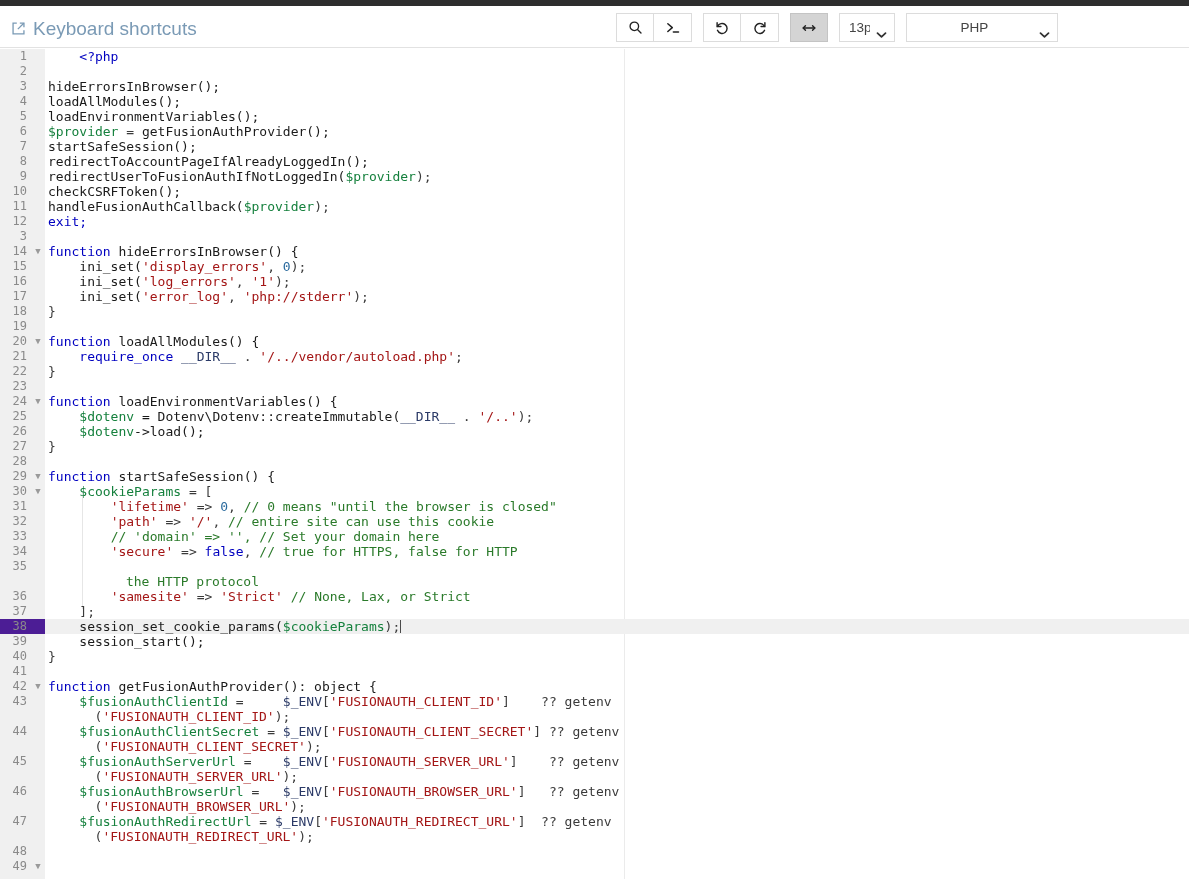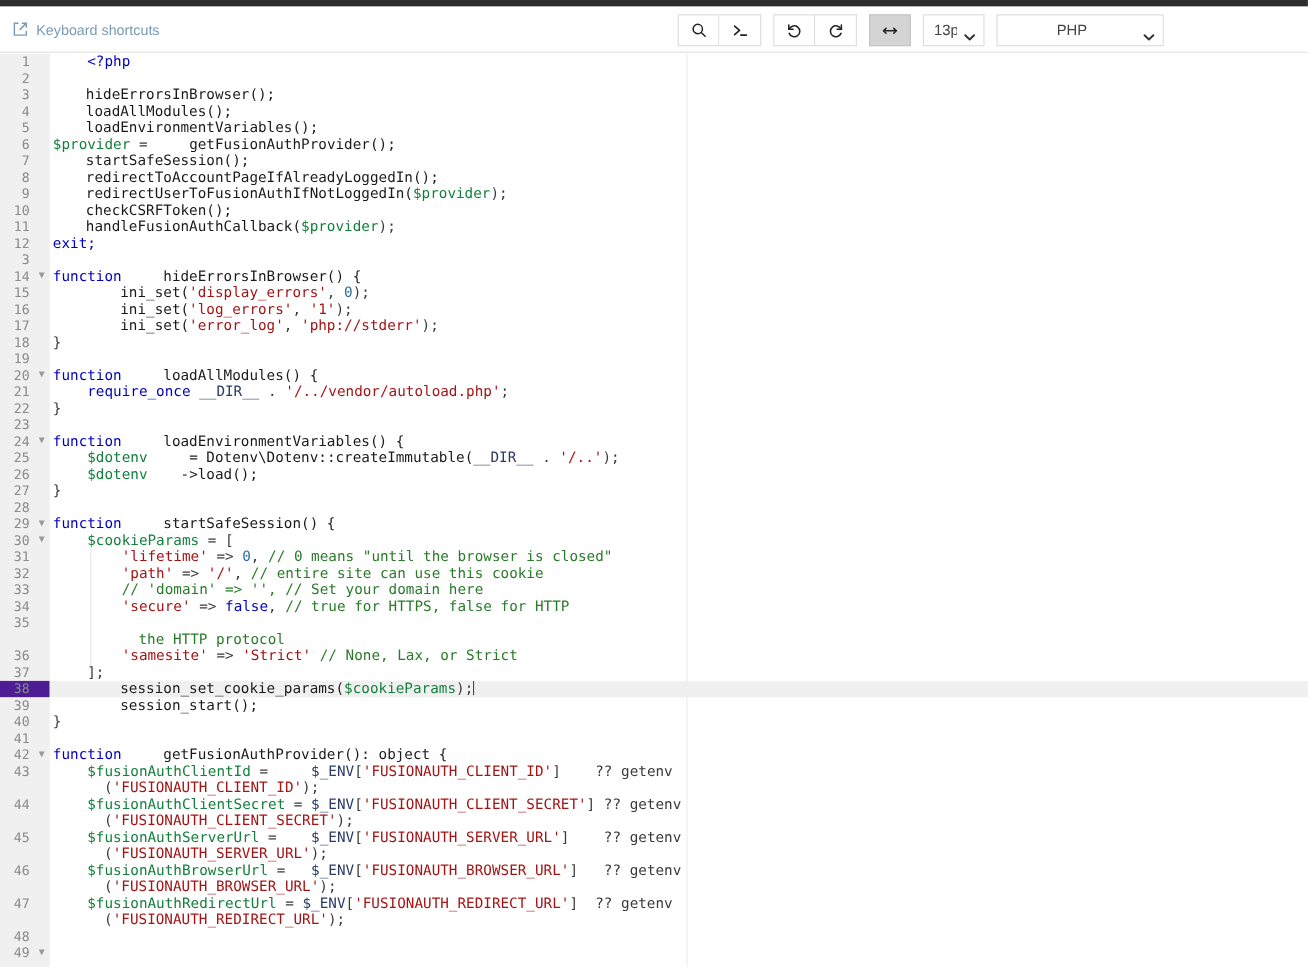--- a/index.html
+++ b/index.html
@@ -20,23 +20,23 @@
 
   
   #header {
     position: absolute; top: 6px; left: 0;
     width: 1189px; height: 42px;
     background: #ffffff;
     border-bottom: 1px solid #e2e2e2;
   }
   #shortcuts-link {
     position: absolute; left: 11px; top: 13px;
-    display: flex; align-items: flex-end; gap: 7px;
+    display: flex; align-items: flex-start; gap: 7px;
     color: #7a9ab5;
-    font-size: 13px;
+    font-size: 19px;
     text-decoration: none;
     cursor: pointer;
   }
   #shortcuts-link .extlink-icon { display: block; width: 15px; height: 15px; }
   #shortcuts-link .label { line-height: 1; }
 
   
   #toolbar {
     position: absolute; right: 120px; top: 7px;
     display: flex; align-items: center;
@@ -137,21 +137,21 @@
 
   
   .kw   { color: #0000c0; }      
   .var  { color: #15803d; }      
   .sup  { color: #2b3a67; }      
   .str  { color: #a31515; }      
   .num  { color: #2b6b9e; }      
   .com  { color: #2a7a2a; }      
   .cst  { color: #2b3a67; }      
   .punc { color: #3a3a3a; }
-  .fn   { color: #1a1a1a; margin-left: 30px; }
+  .fn   { color: #1a1a1a; }
 
   .cursor {
     display: inline-block;
     width: 1px; height: 13px;
     background: #4a4a4a;
     vertical-align: -2px;
   }
 </style>
 </head>
 <body>

